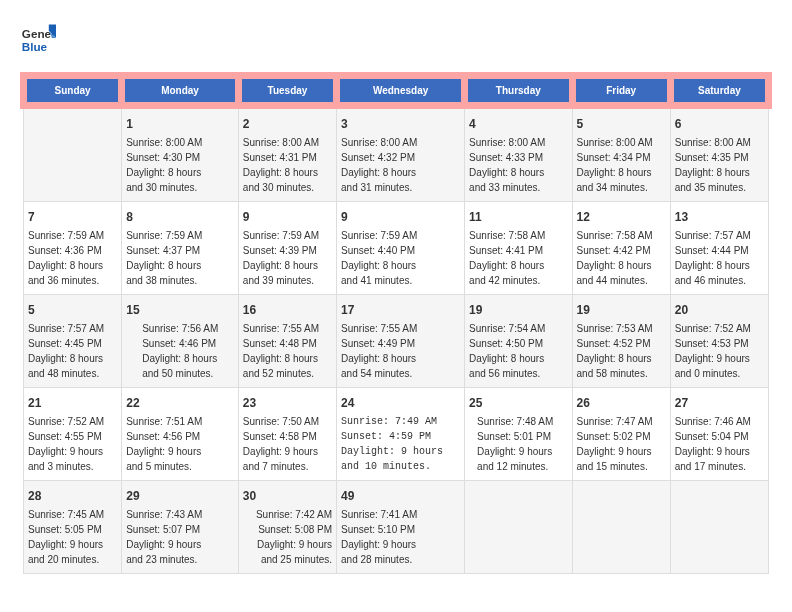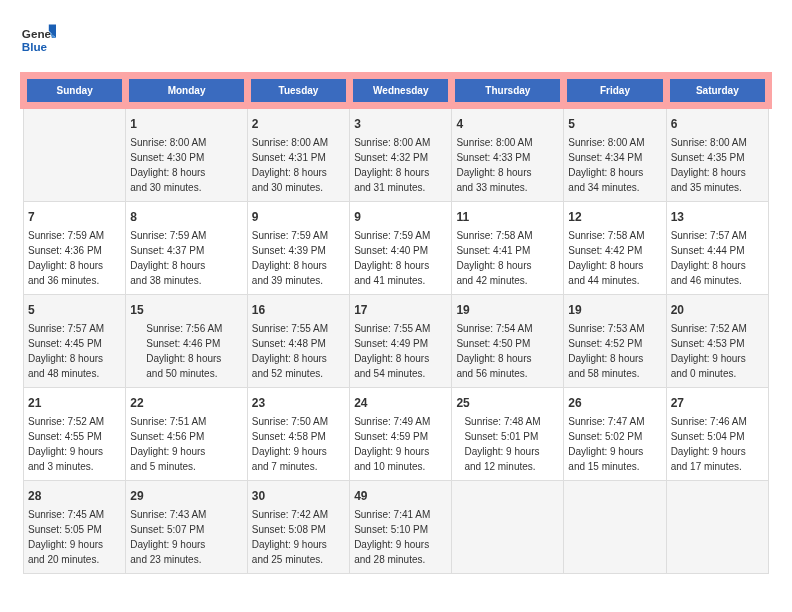--- a/index.html
+++ b/index.html
@@ -266,21 +266,21 @@
         </td>
         <td>
           <span class="day-num">23</span>
           <div class="day-info" style="white-space: pre-line;">Sunrise: 7:50 AM
 Sunset: 4:58 PM
 Daylight: 9 hours
 and 7 minutes.</div>
         </td>
         <td>
           <span class="day-num">24</span>
-          <div class="day-info" style="white-space: pre-line;">Sunrise: 7:49 AM
+          <div class="day-info" style="white-space: pre-line; font-family: Liberation Mono, monospace;">Sunrise: 7:49 AM
 Sunset: 4:59 PM
 Daylight: 9 hours
 and 10 minutes.</div>
         </td>
         <td>
           <span class="day-num">25</span>
           <div class="day-info" style="white-space: pre-line; margin-left: 8px;">Sunrise: 7:48 AM
 Sunset: 5:01 PM
 Daylight: 9 hours
 and 12 minutes.</div>
@@ -310,21 +310,21 @@
         </td>
         <td>
           <span class="day-num">29</span>
           <div class="day-info" style="white-space: pre-line;">Sunrise: 7:43 AM
 Sunset: 5:07 PM
 Daylight: 9 hours
 and 23 minutes.</div>
         </td>
         <td>
           <span class="day-num">30</span>
-          <div class="day-info" style="white-space: pre-line;">Sunrise: 7:42 AM
+          <div class="day-info" style="white-space: pre-line; text-align: right;">Sunrise: 7:42 AM
 Sunset: 5:08 PM
 Daylight: 9 hours
 and 25 minutes.</div>
         </td>
         <td>
           <span class="day-num">49</span>
           <div class="day-info" style="white-space: pre-line;">Sunrise: 7:41 AM
 Sunset: 5:10 PM
 Daylight: 9 hours
 and 28 minutes.</div>

